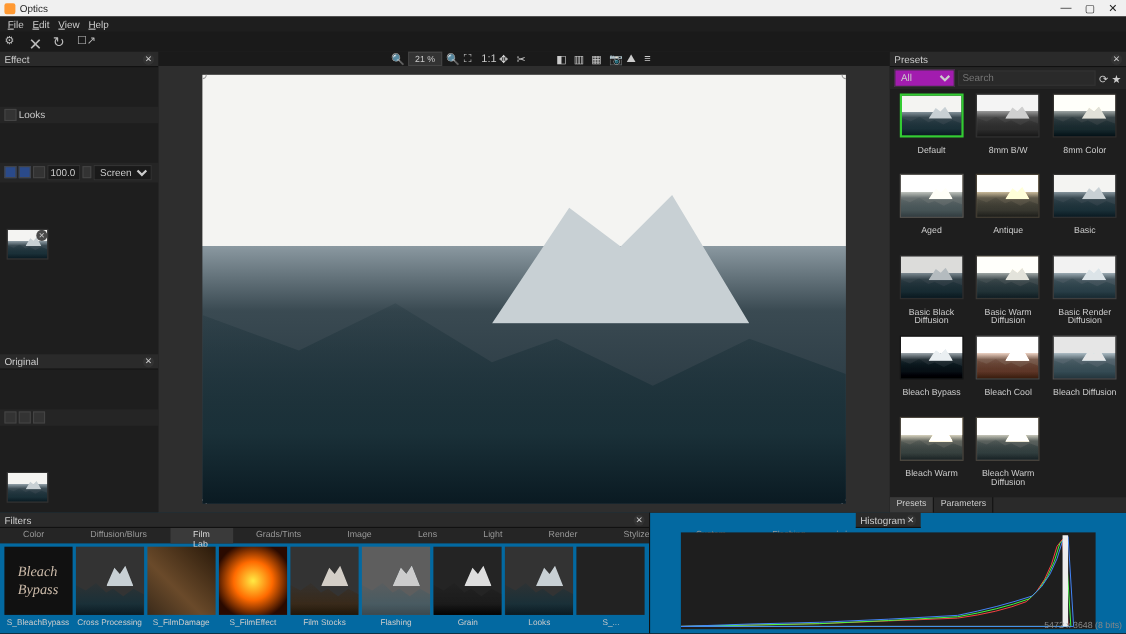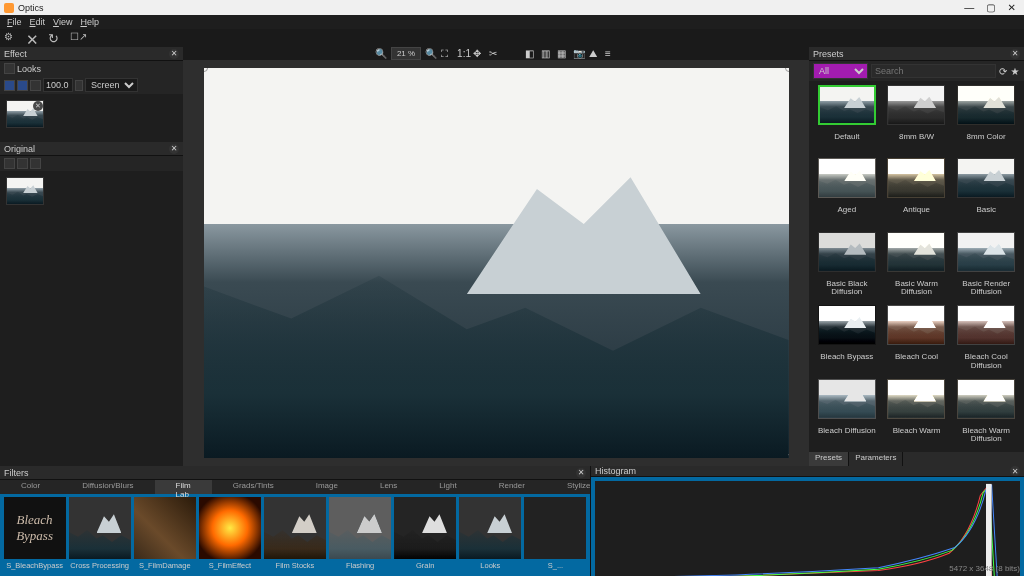--- a/index.html
+++ b/index.html
@@ -7,21 +7,21 @@
 .titlebar { height:15px; background:#f0f0f0; display:flex; align-items:center; padding:0 4px; color:#222; font-size:9px; }
 .titlebar .title { flex:1; }
 .winctl { display:flex; gap:12px; padding-right:4px; }
 .winctl span { cursor:pointer; font-size:10px; }
 .menubar { height:14px; background:#1e1e1e; display:flex; align-items:center; padding:0 4px; gap:2px; font-size:9px; }
 .menubar span { padding:0 3px; cursor:pointer; text-decoration-color:transparent; }
 .menubar span::first-letter { text-decoration:underline; }
 .toolbar { height:18px; background:#1a1a1a; display:flex; align-items:center; padding:0 4px; gap:8px; }
 .toolbar svg,.toolbar .ic { width:14px; height:14px; display:inline-block; cursor:pointer; color:#bbb; }
 .main { display:flex; height:419px; }
-.left { width:183px; background:#1e1e1e; display:flex; flex-direction:column; }
+.left { width:144px; background:#1e1e1e; display:flex; flex-direction:column;justify-content:space-between; }
 .panel-hdr { height:14px; background:#2a2a2a; display:flex; align-items:center; padding:0 4px; font-size:9px; border-bottom:1px solid #111; }
 .panel-hdr .sp { flex:1; }
 .panel-hdr .cx { width:10px; height:10px; background:#333; border-radius:50%; display:flex; align-items:center; justify-content:center; font-size:8px; cursor:pointer; }
 .effect-row { display:flex; align-items:center; gap:2px; padding:2px 4px; background:#252525; }
 .effect-row input[type=text] { background:#1a1a1a; border:1px solid #333; color:#ccc; font-size:9px; padding:1px 2px; width:30px; }
 .effect-row select { background:#1a1a1a; border:1px solid #333; color:#ccc; font-size:9px; padding:0 1px; }
 .ic-sm{ width:11px; height:11px; background:#333; display:inline-block; cursor:pointer; border:1px solid #444; }
 .thumb { width:38px; height:28px; margin:4px; display:inline-block; background:linear-gradient(to bottom,#eef 0%,#eef 45%,#2a3a42 45%,#1a2a30 100%); position:relative; border:1px solid #333; }
 .thumb .x { position:absolute; top:0; right:0; width:10px; height:10px; background:#4a4a4a; border-radius:50%; font-size:7px; display:flex; align-items:center; justify-content:center; }
 .center { flex:1; background:#2e2e2e; display:flex; flex-direction:column; }
@@ -45,23 +45,23 @@
 .tabs-b { display:flex; height:14px; background:#2a2a2a; font-size:8px; }
 .tabs-b span{ padding:1px 6px; cursor:pointer; border-right:1px solid #111; }
 .tabs-b span.act{ background:#3a3a3a; }
 .bottom { height:110px; display:flex; background:#0369a1; }
 .filters { width:590px; display:flex; flex-direction:column; }
 .filter-tabs{ height:14px; display:flex; font-size:8px; background:#252525; }
 .filter-tabs span{ padding:1px 21px; cursor:pointer; color:#999; }
 .filter-tabs span.act{ background:#3a3a3a; color:#ddd; }
 .filter-strip{ flex:1; display:flex; gap:2px; padding:3px; overflow:auto; }
 .fitem{ width:64px; display:flex; flex-direction:column; align-items:center; cursor:pointer; }
-.fitem .fimg{ width:62px; height:62px; background:#333;text-align:center; }
+.fitem .fimg{ width:62px; height:62px; background:#333; }
 .fitem .flbl{ font-size:7.5px; margin-top:2px; text-align:center; white-space:nowrap; overflow:hidden; width:62px; text-overflow:ellipsis; }
-.histo { flex:1; display:flex; flex-direction:column; border-left:1px solid #111; }
+.histo { flex:1; display:flex; flex-direction:column; border-left:1px solid #111;align-items:center; }
 .histo-canvas{ flex:1; position:relative; background:#1e1e1e; margin:4px; }
 .status { position:absolute; bottom:0; right:4px; height:12px; font-size:8px; color:#888; }
 
 .mountain{ background:linear-gradient(to bottom,#f4f4f2 0%,#f4f4f2 40%,#8a98a0 40%,#3a4a52 55%,#1a2a34 100%); position:relative; overflow:hidden; }
 .mountain::before{ content:""; position:absolute; left:45%; top:28%; width:40%; height:30%; background:#c8d0d4; clip-path:polygon(0% 100%,30% 10%,50% 40%,70% 0%,100% 100%); }
 .mountain::after{ content:""; position:absolute; left:0; bottom:0; width:100%; height:55%; background:linear-gradient(to top,#0a1a22 0%,#1a3038 30%,transparent 100%);
    clip-path:polygon(0% 100%,0% 20%,15% 35%,30% 15%,45% 40%,55% 30%,70% 50%,85% 30%,100% 45%,100% 100%); }
 </style>
 </head>
 <body>
@@ -208,24 +208,20 @@
         </div>
         <div class="preset">
           <div class="pimg mountain" style="filter: contrast(1.4) saturate(0.5);"></div>
           <div class="plbl">Bleach Bypass</div>
         </div>
         <div class="preset">
           <div class="pimg mountain" style="filter: hue-rotate(180deg) brightness(1.4) saturate(1.3);"></div>
           <div class="plbl">Bleach Cool</div>
         </div>
         <div class="preset">
-          <div class="pimg mountain" style="filter: hue-rotate(170deg) brightness(1.3);"></div>
-          <div class="plbl">Bleach Cool Diffusion</div>
-        </div>
-        <div class="preset">
           <div class="pimg mountain" style="filter: brightness(1.3) contrast(0.8);"></div>
           <div class="plbl">Bleach Diffusion</div>
         </div>
         <div class="preset">
           <div class="pimg mountain" style="filter: sepia(0.5) brightness(1.3);"></div>
           <div class="plbl">Bleach Warm</div>
         </div>
         <div class="preset">
           <div class="pimg mountain" style="filter: sepia(0.4) brightness(1.25);"></div>
           <div class="plbl">Bleach Warm Diffusion</div>

